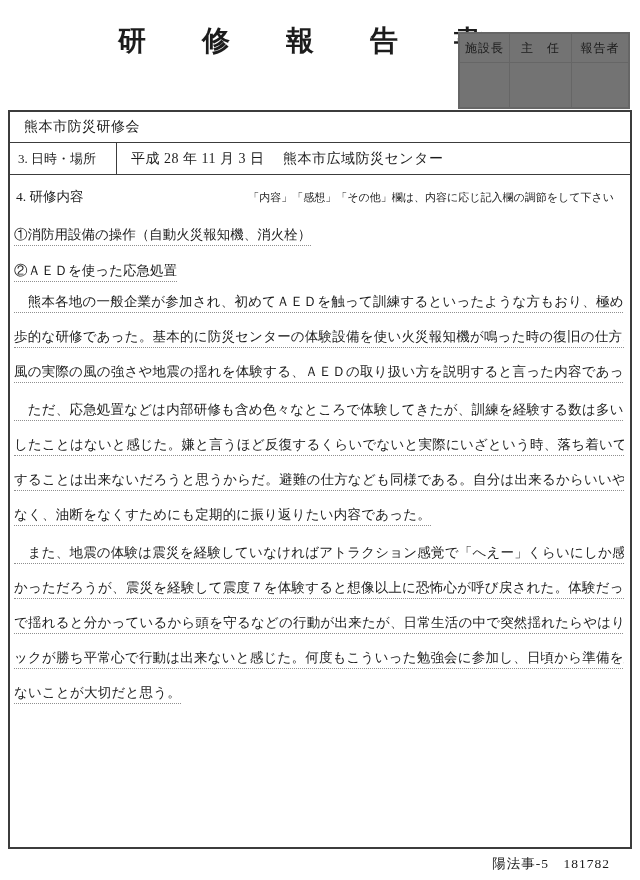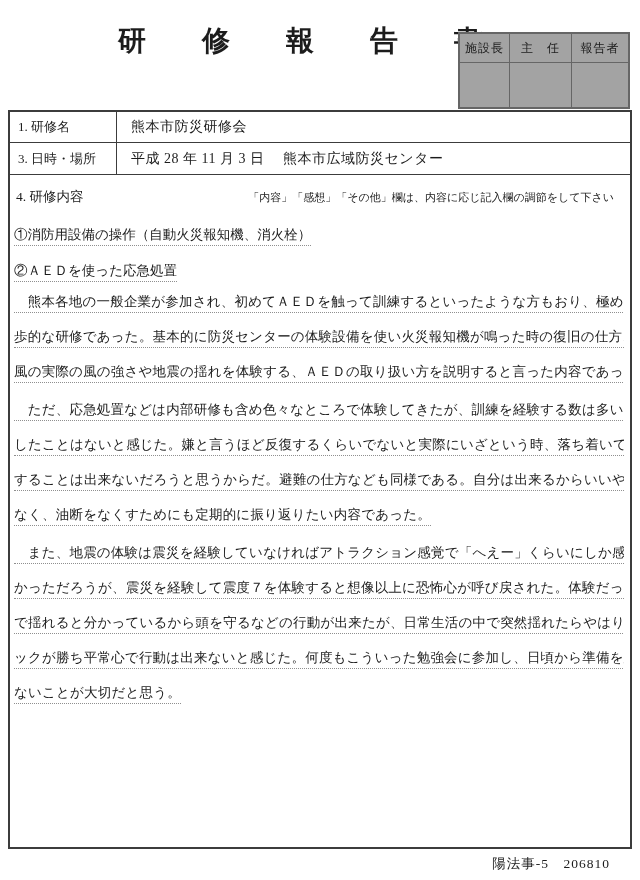--- a/index.html
+++ b/index.html
@@ -14,21 +14,21 @@
   .title{
     position:absolute;left:118px;top:24px;margin:0;
     font-size:28px;font-weight:600;letter-spacing:14px;line-height:1.2;white-space:nowrap;
   }
 
   
   .stamp{
     position:absolute;left:458px;top:32px;width:172px;height:77px;
     border:2px solid #666;box-sizing:border-box;
     display:grid;grid-template-columns:50px 62px 1fr;grid-template-rows:29px 1fr;
-    background:#a3a3a3;
+    background:#737373;
   }
   .s-head{
     border-bottom:1px solid #666;border-right:1px solid #666;
     display:flex;align-items:center;justify-content:center;
     font-size:12px;letter-spacing:1px;white-space:nowrap;
   }
   .s-head:nth-child(3){border-right:none;}
   .s-cell{border-right:1px solid #666;}
   .s-cell:last-child{border-right:none;}
 
@@ -83,21 +83,20 @@
     <div class="s-head">主　任</div>
     <div class="s-head">報告者</div>
     <div class="s-cell"></div>
     <div class="s-cell"></div>
     <div class="s-cell"></div>
   </div>
 
   <div class="main">
 
     <div class="frow">
-      <div class="flabel">1. 研修名</div>
       <div class="fvalue">熊本市防災研修会</div>
     </div>
 
 
     <div class="frow last">
       <div class="flabel">3. 日時・場所</div>
       <div class="fvalue">平成 28 年 11 月 3 日　 熊本市広域防災センター</div>
     </div>
 
     <div class="content">
@@ -131,15 +130,15 @@
           <div class="pline"><span class="u">かっただろうが、震災を経験して震度７を体験すると想像以上に恐怖心が呼び戻された。体験だったの</span></div>
           <div class="pline"><span class="u">で揺れると分かっているから頭を守るなどの行動が出来たが、日常生活の中で突然揺れたらやはりパニ</span></div>
           <div class="pline"><span class="u">ックが勝ち平常心で行動は出来ないと感じた。何度もこういった勉強会に参加し、日頃から準備を怠ら</span></div>
           <div class="pline"><span class="u">ないことが大切だと思う。</span></div>
         </div>
 
       </div>
     </div>
   </div>
 
-  <div class="footer">陽法事-5　206810</div>
+  <div class="footer">陽法事-5　181782</div>
 
 </div>
 
 </body></html>

